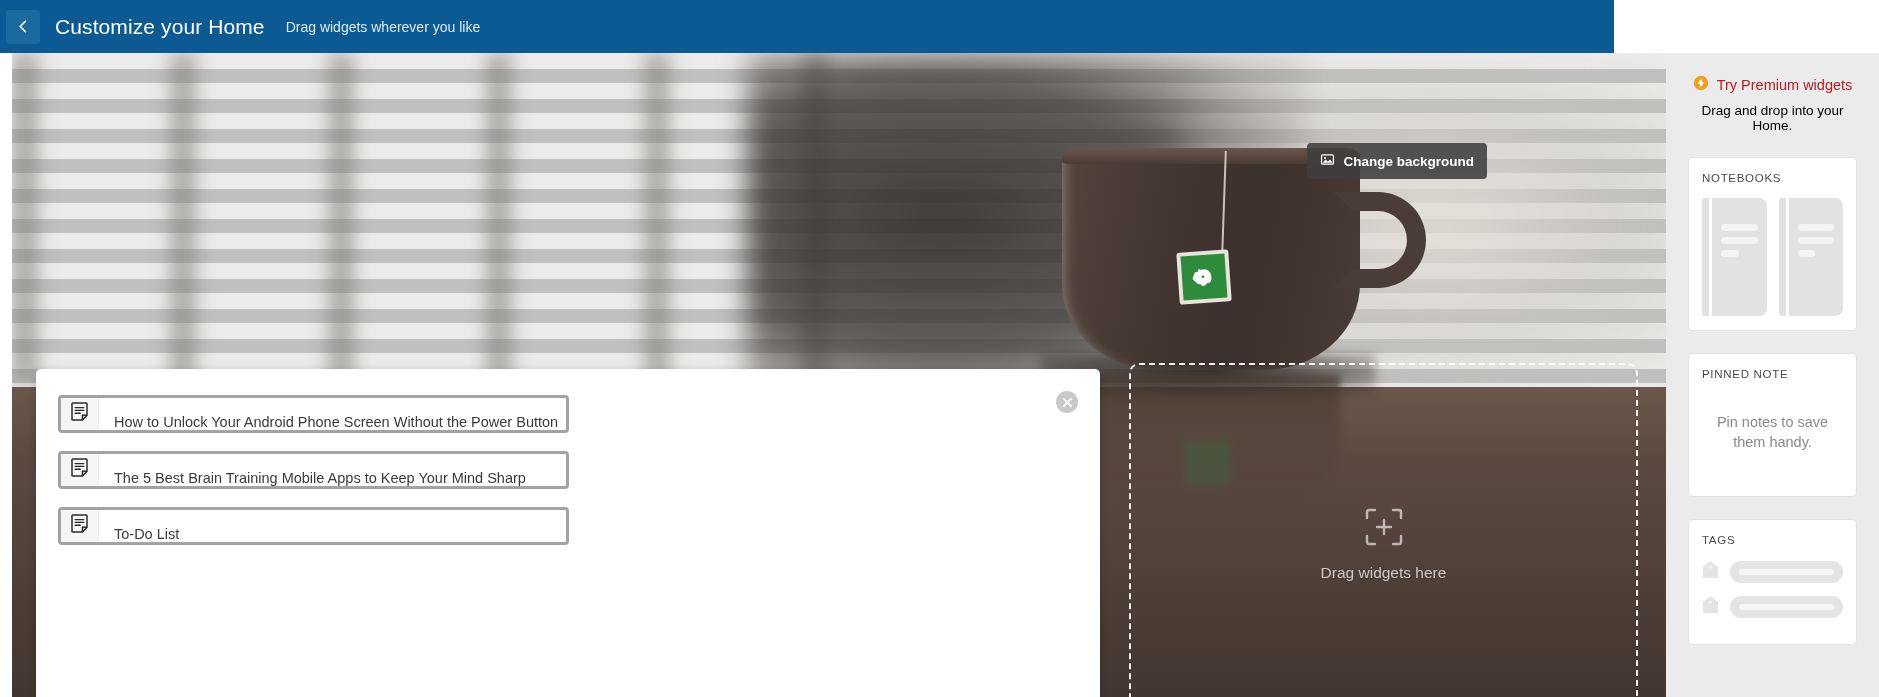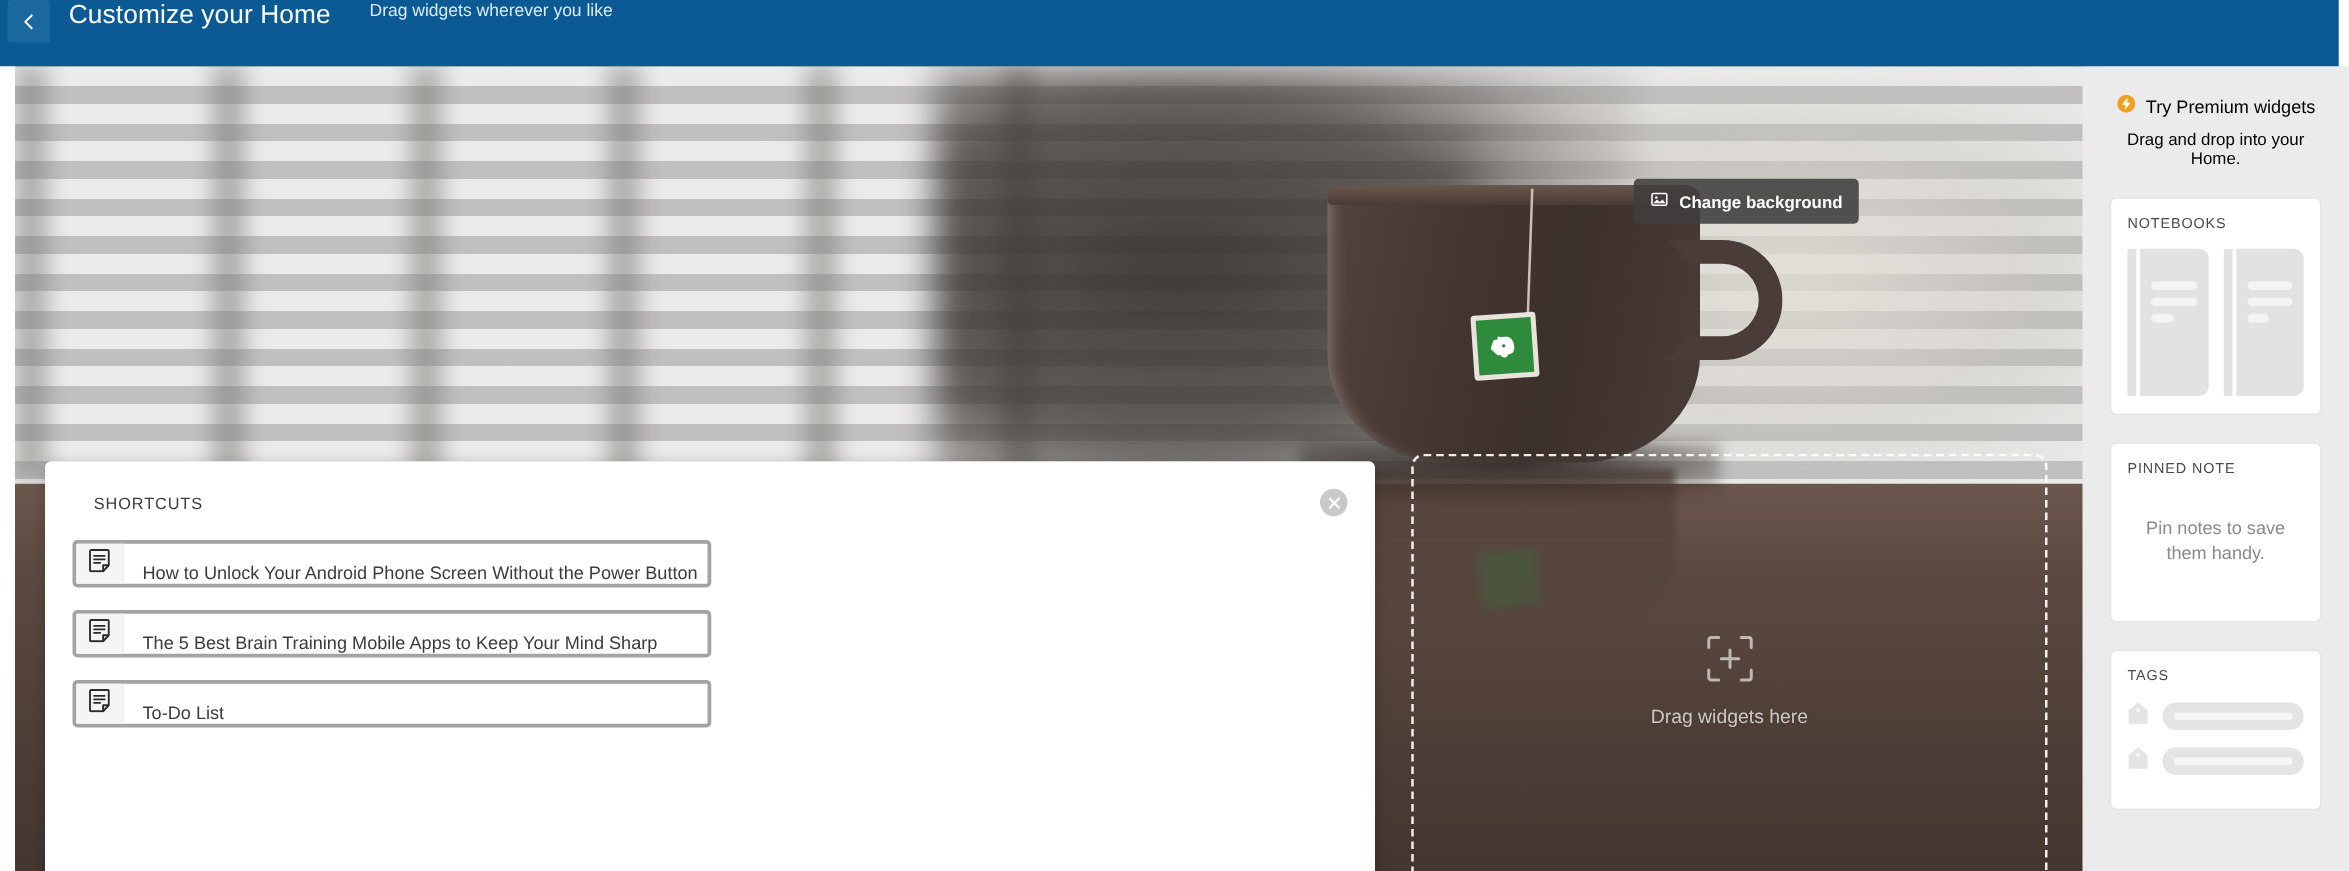--- a/index.html
+++ b/index.html
@@ -16,24 +16,25 @@
   #app {
     position: relative;
     width: 1879px;
     height: 697px;
   }
 
   
   .topbar {
     position: absolute;
     top: 0; left: 0;
-    width: 1871px;
+    width: 1614px;
     height: 53px;
     background: #0b5a94;
     display: flex;
+    align-items: center;
     z-index: 40;
   }
   .back-btn {
     width: 34px; height: 34px;
     margin-left: 6px;
     background: #1b699f;
     border-radius: 3px;
     display: flex; align-items: center; justify-content: center;
     cursor: pointer;
     flex: none;
@@ -43,21 +44,21 @@
     color: #ffffff;
     font-size: 21px;
     font-weight: 400;
     margin-left: 15px;
     letter-spacing: .1px;
     white-space: nowrap;
   }
   .topbar-sub {
     color: #dce9f3;
     font-size: 14px;
-    margin-left: 31px;
+    margin-left: 21px;
     white-space: nowrap;
   }
   .topbar-right {
     margin-left: auto;
     display: flex;
     align-items: center;
     padding-right: 16px;
   }
   .exit-link {
     color: #eaf2f8;
@@ -316,21 +317,21 @@
   }
   .premium-head {
     display: flex;
     align-items: center;
     justify-content: center;
     gap: 8px;
     margin-bottom: 8px;
   }
   .premium-label {
     font-size: 14.5px;
-    color: #000000;
+    color: #b91c1c;
     text-align: center;
   }
   .premium-sub {
     font-size: 13.5px;
     color: #000000;
     text-align: center;
     margin-bottom: 24px;
   }
   .widget-card {
     background: #ffffff;
@@ -441,21 +442,20 @@
             <path d="M37 29v6a2 2 0 0 1-2 2h-6"></path>
             <path d="M11 37H5a2 2 0 0 1-2-2v-6"></path>
             <path d="M20 13v14M13 20h14"></path>
           </g>
         </svg>
       </span>
       <span class="dropzone-label">Drag widgets here</span>
     </div>
 
     <div class="shortcuts-panel">
-      <div class="panel-head">SHORTCUTS</div>
       <div class="panel-close">
         <svg width="11" height="11" viewBox="0 0 12 12" aria-hidden="true">
           <path d="M2 2l8 8M10 2l-8 8" stroke="#ffffff" stroke-width="1.9" stroke-linecap="round"></path>
         </svg>
       </div>
       <div class="shortcut-grid" id="shortcut-grid">
           <div class="shortcut-item">
             <span class="shortcut-icon">
               <svg width="17" height="19" viewBox="0 0 17 19" aria-hidden="true">
                 <path d="M1 1.8A.8.8 0 0 1 1.8 1h13.4a.8.8 0 0 1 .8.8v11.4L11.5 18H1.8a.8.8 0 0 1-.8-.8z" fill="none" stroke="#2b2b2b" stroke-width="1.5" stroke-linejoin="round"></path>

